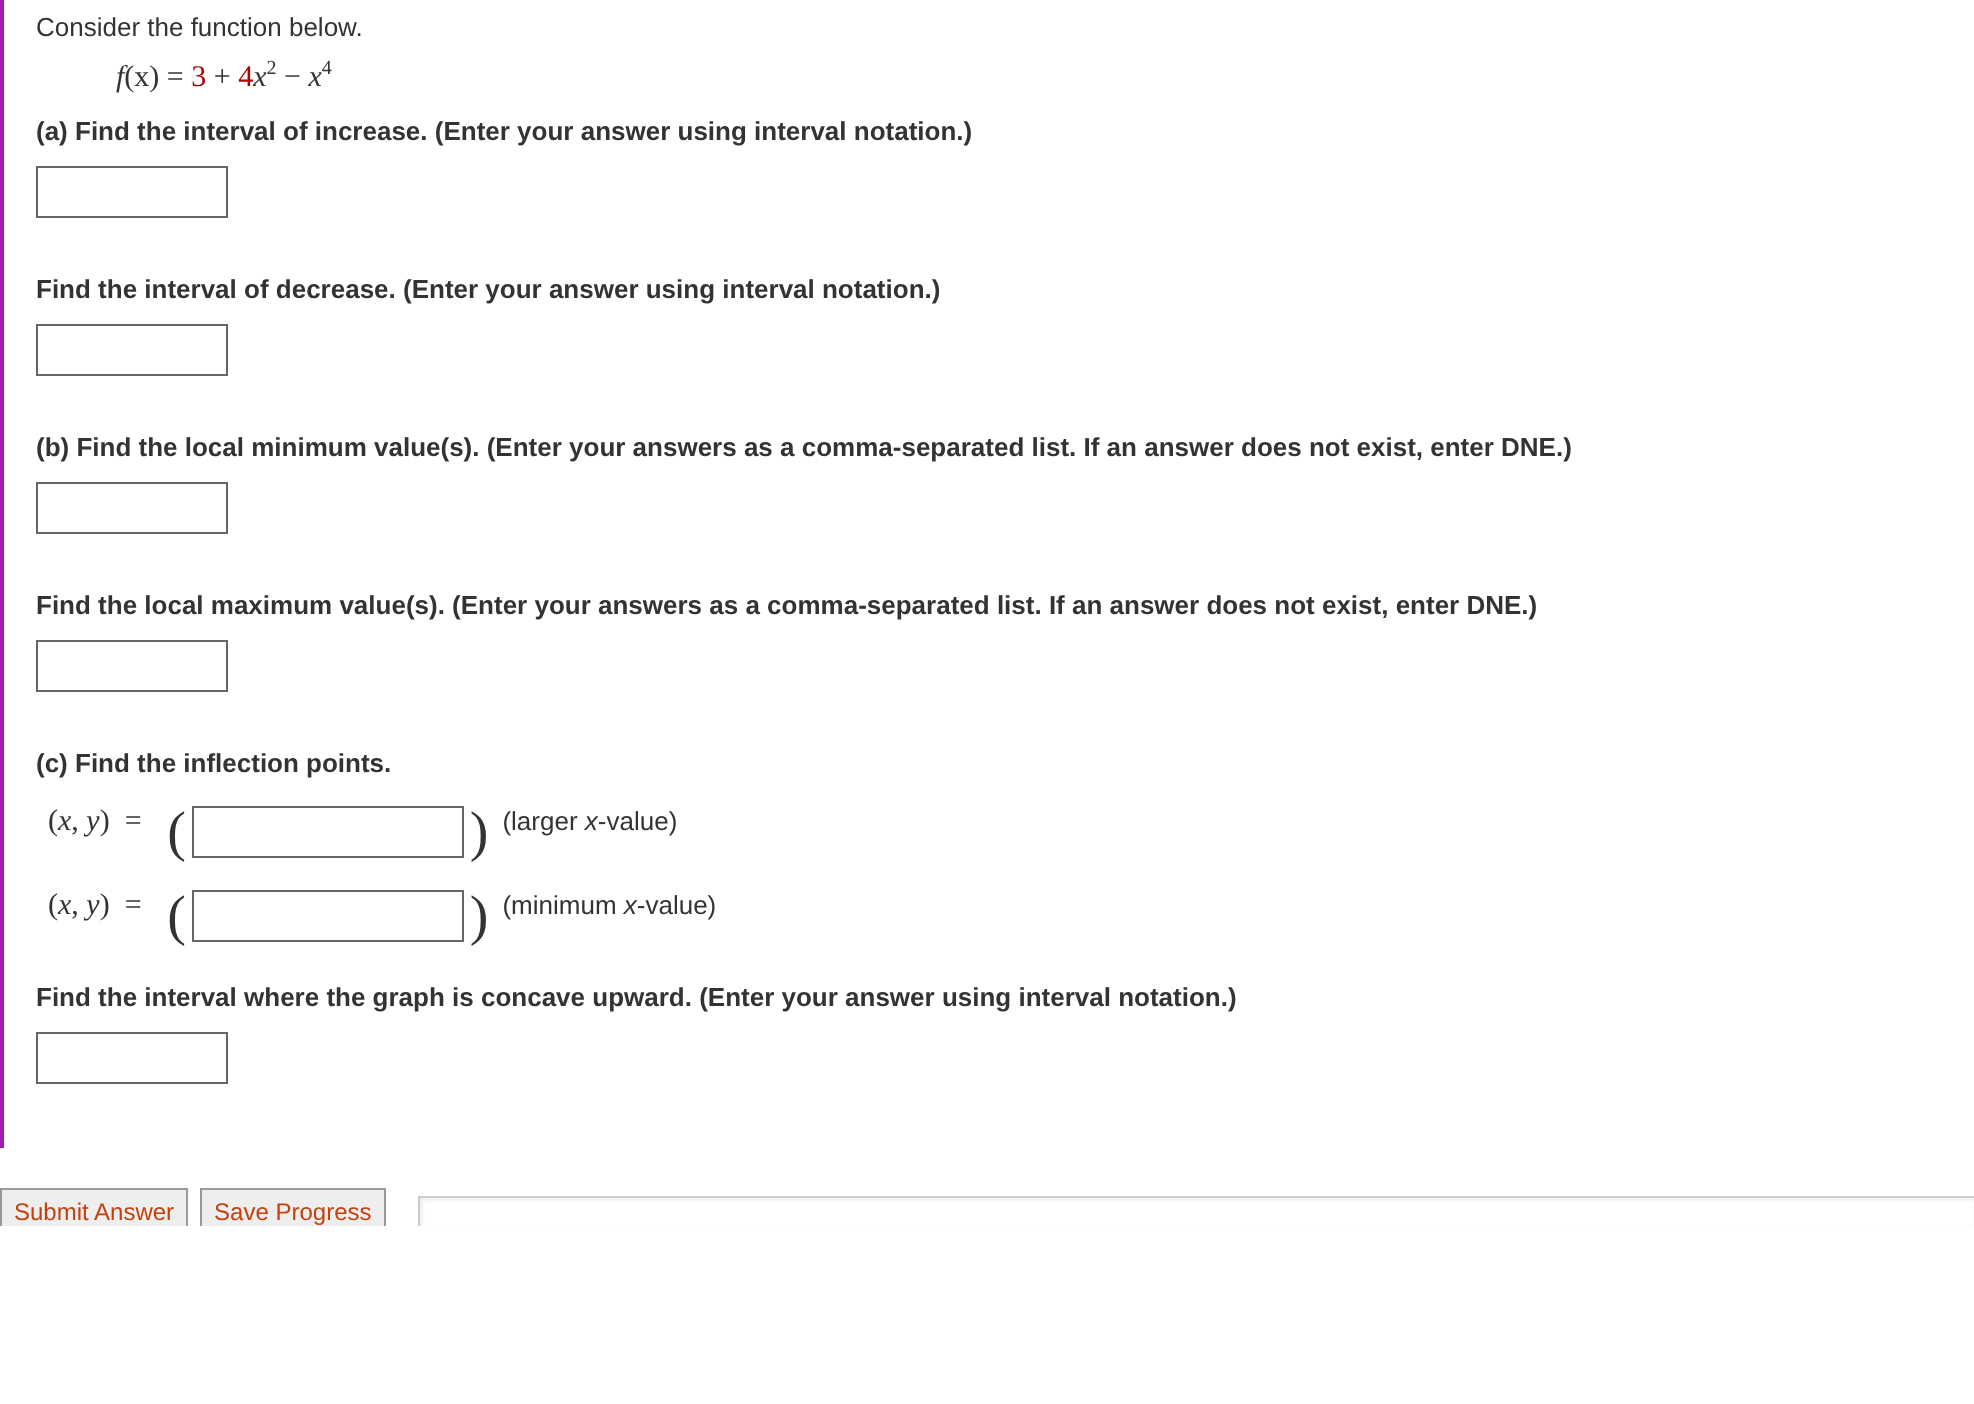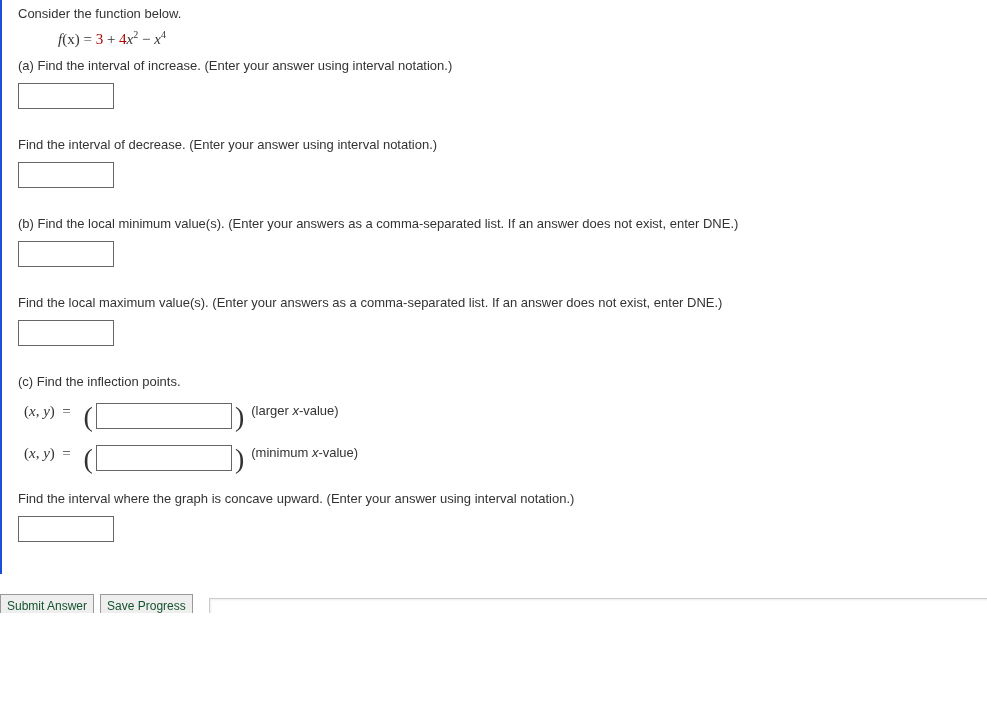--- a/index.html
+++ b/index.html
@@ -5,39 +5,40 @@
   body {
     font-family: Verdana, Geneva, sans-serif;
     font-size: 13px;
     color: #333;
     margin: 0;
     padding: 0;
     background: #fff;
     width: 987px;
   }
   .container {
-    border-left: 2px solid #1d4ed8;
+    border-left: 2px solid #a21caf;
     padding-left: 16px;
     padding-top: 6px;
     padding-bottom: 4px;
   }
   .prompt-line {
     margin-bottom: 8px;
   }
   .formula {
     margin-left: 40px;
     margin-bottom: 10px;
     font-family: Liberation Serif, serif;
     font-style: italic;
     font-size: 15px;
   }
   .formula .n { font-style: normal; }
   .formula sup { font-size: 10px; font-style: normal; }
   .question {
     margin-bottom: 10px;
+    font-weight: bold;
   }
   .input-box {
     border: 1px solid #666;
     height: 24px;
     width: 94px;
     background: #fff;
     display: inline-block;
     vertical-align: middle;
   }
   .input-box.wide {
@@ -69,21 +70,21 @@
   .hint .it { font-style: italic; }
   .btn {
     font-family: Arial, sans-serif;
     font-size: 12px;
     background: #eee;
     border: 1px solid #999;
     border-bottom: none;
     padding: 4px 6px 0 6px;
     margin-right: 6px;
     display: inline-block;
-    color: #14532d;
+    color: #c2410c;
   }
   .btnrow {
     margin-top: 20px;
     padding-bottom: 0;
     display: flex;
     align-items: flex-end;
   }
   .feedback-line {
     flex: 1;
     border: 1px solid #ccc;

